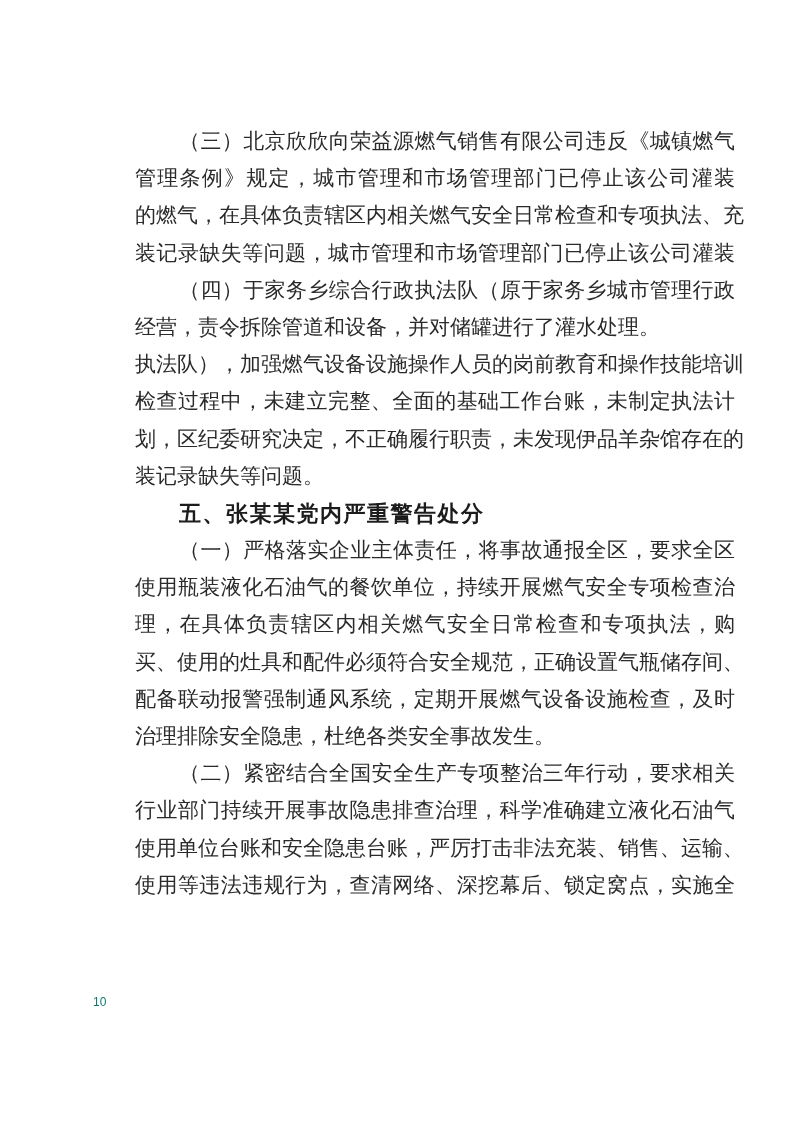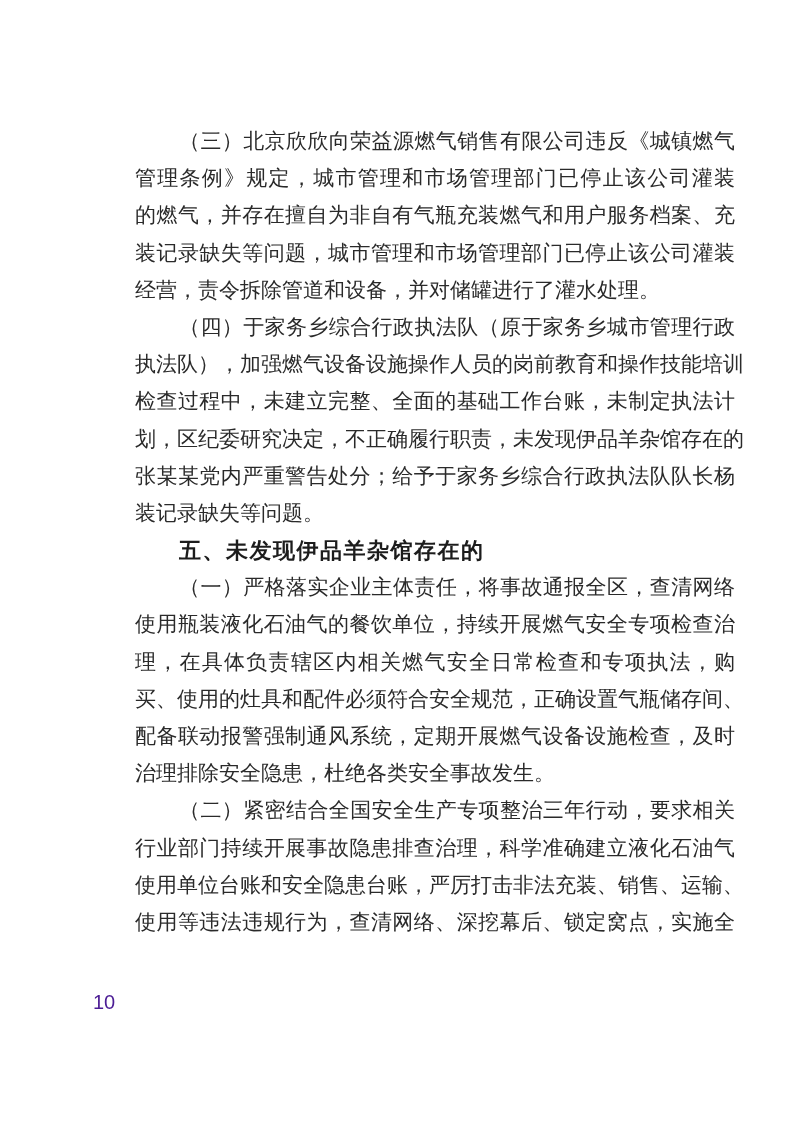--- a/index.html
+++ b/index.html
@@ -46,44 +46,43 @@
     font-size: 22px;
     color: #1c1c1c;
     letter-spacing: 1.5px;
     text-align: left;
     text-align-last: left;
   }
   .page-number {
     position: absolute;
     left: 93px;
     top: 993px;
-    font-size: 20px;
+    font-size: 12px;
     line-height: 18px;
-    color: #4c1d95;
+    color: #0f766e;
     font-family: "Liberation Sans", "DejaVu Sans", sans-serif;
   }
 </style>
 </head>
 <body>
 
 <div class="page">
   <div class="text-block">
       <div class="line indent">（三）北京欣欣向荣益源燃气销售有限公司违反《城镇燃气</div>
       <div class="line">管理条例》规定，城市管理和市场管理部门已停止该公司灌装</div>
-      <div class="line">的燃气，并存在擅自为非自有气瓶充装燃气和用户服务档案、充</div>
+      <div class="line">的燃气，在具体负责辖区内相关燃气安全日常检查和专项执法、充</div>
       <div class="line">装记录缺失等问题，城市管理和市场管理部门已停止该公司灌装</div>
+      <div class="line indent">（四）于家务乡综合行政执法队（原于家务乡城市管理行政</div>
       <div class="line no-justify">经营，责令拆除管道和设备，并对储罐进行了灌水处理。</div>
-      <div class="line indent">（四）于家务乡综合行政执法队（原于家务乡城市管理行政</div>
       <div class="line">执法队），加强燃气设备设施操作人员的岗前教育和操作技能培训</div>
       <div class="line">检查过程中，未建立完整、全面的基础工作台账，未制定执法计</div>
       <div class="line">划，区纪委研究决定，不正确履行职责，未发现伊品羊杂馆存在的</div>
-      <div class="line">张某某党内严重警告处分；给予于家务乡综合行政执法队队长杨</div>
       <div class="line no-justify">装记录缺失等问题。</div>
-      <div class="line heading indent">五、未发现伊品羊杂馆存在的</div>
-      <div class="line indent">（一）严格落实企业主体责任，将事故通报全区，查清网络</div>
+      <div class="line heading indent">五、张某某党内严重警告处分</div>
+      <div class="line indent">（一）严格落实企业主体责任，将事故通报全区，要求全区</div>
       <div class="line">使用瓶装液化石油气的餐饮单位，持续开展燃气安全专项检查治</div>
       <div class="line">理，在具体负责辖区内相关燃气安全日常检查和专项执法，购</div>
       <div class="line">买、使用的灶具和配件必须符合安全规范，正确设置气瓶储存间、</div>
       <div class="line">配备联动报警强制通风系统，定期开展燃气设备设施检查，及时</div>
       <div class="line no-justify">治理排除安全隐患，杜绝各类安全事故发生。</div>
       <div class="line indent">（二）紧密结合全国安全生产专项整治三年行动，要求相关</div>
       <div class="line">行业部门持续开展事故隐患排查治理，科学准确建立液化石油气</div>
       <div class="line">使用单位台账和安全隐患台账，严厉打击非法充装、销售、运输、</div>
       <div class="line">使用等违法违规行为，查清网络、深挖幕后、锁定窝点，实施全</div>
     </div>

